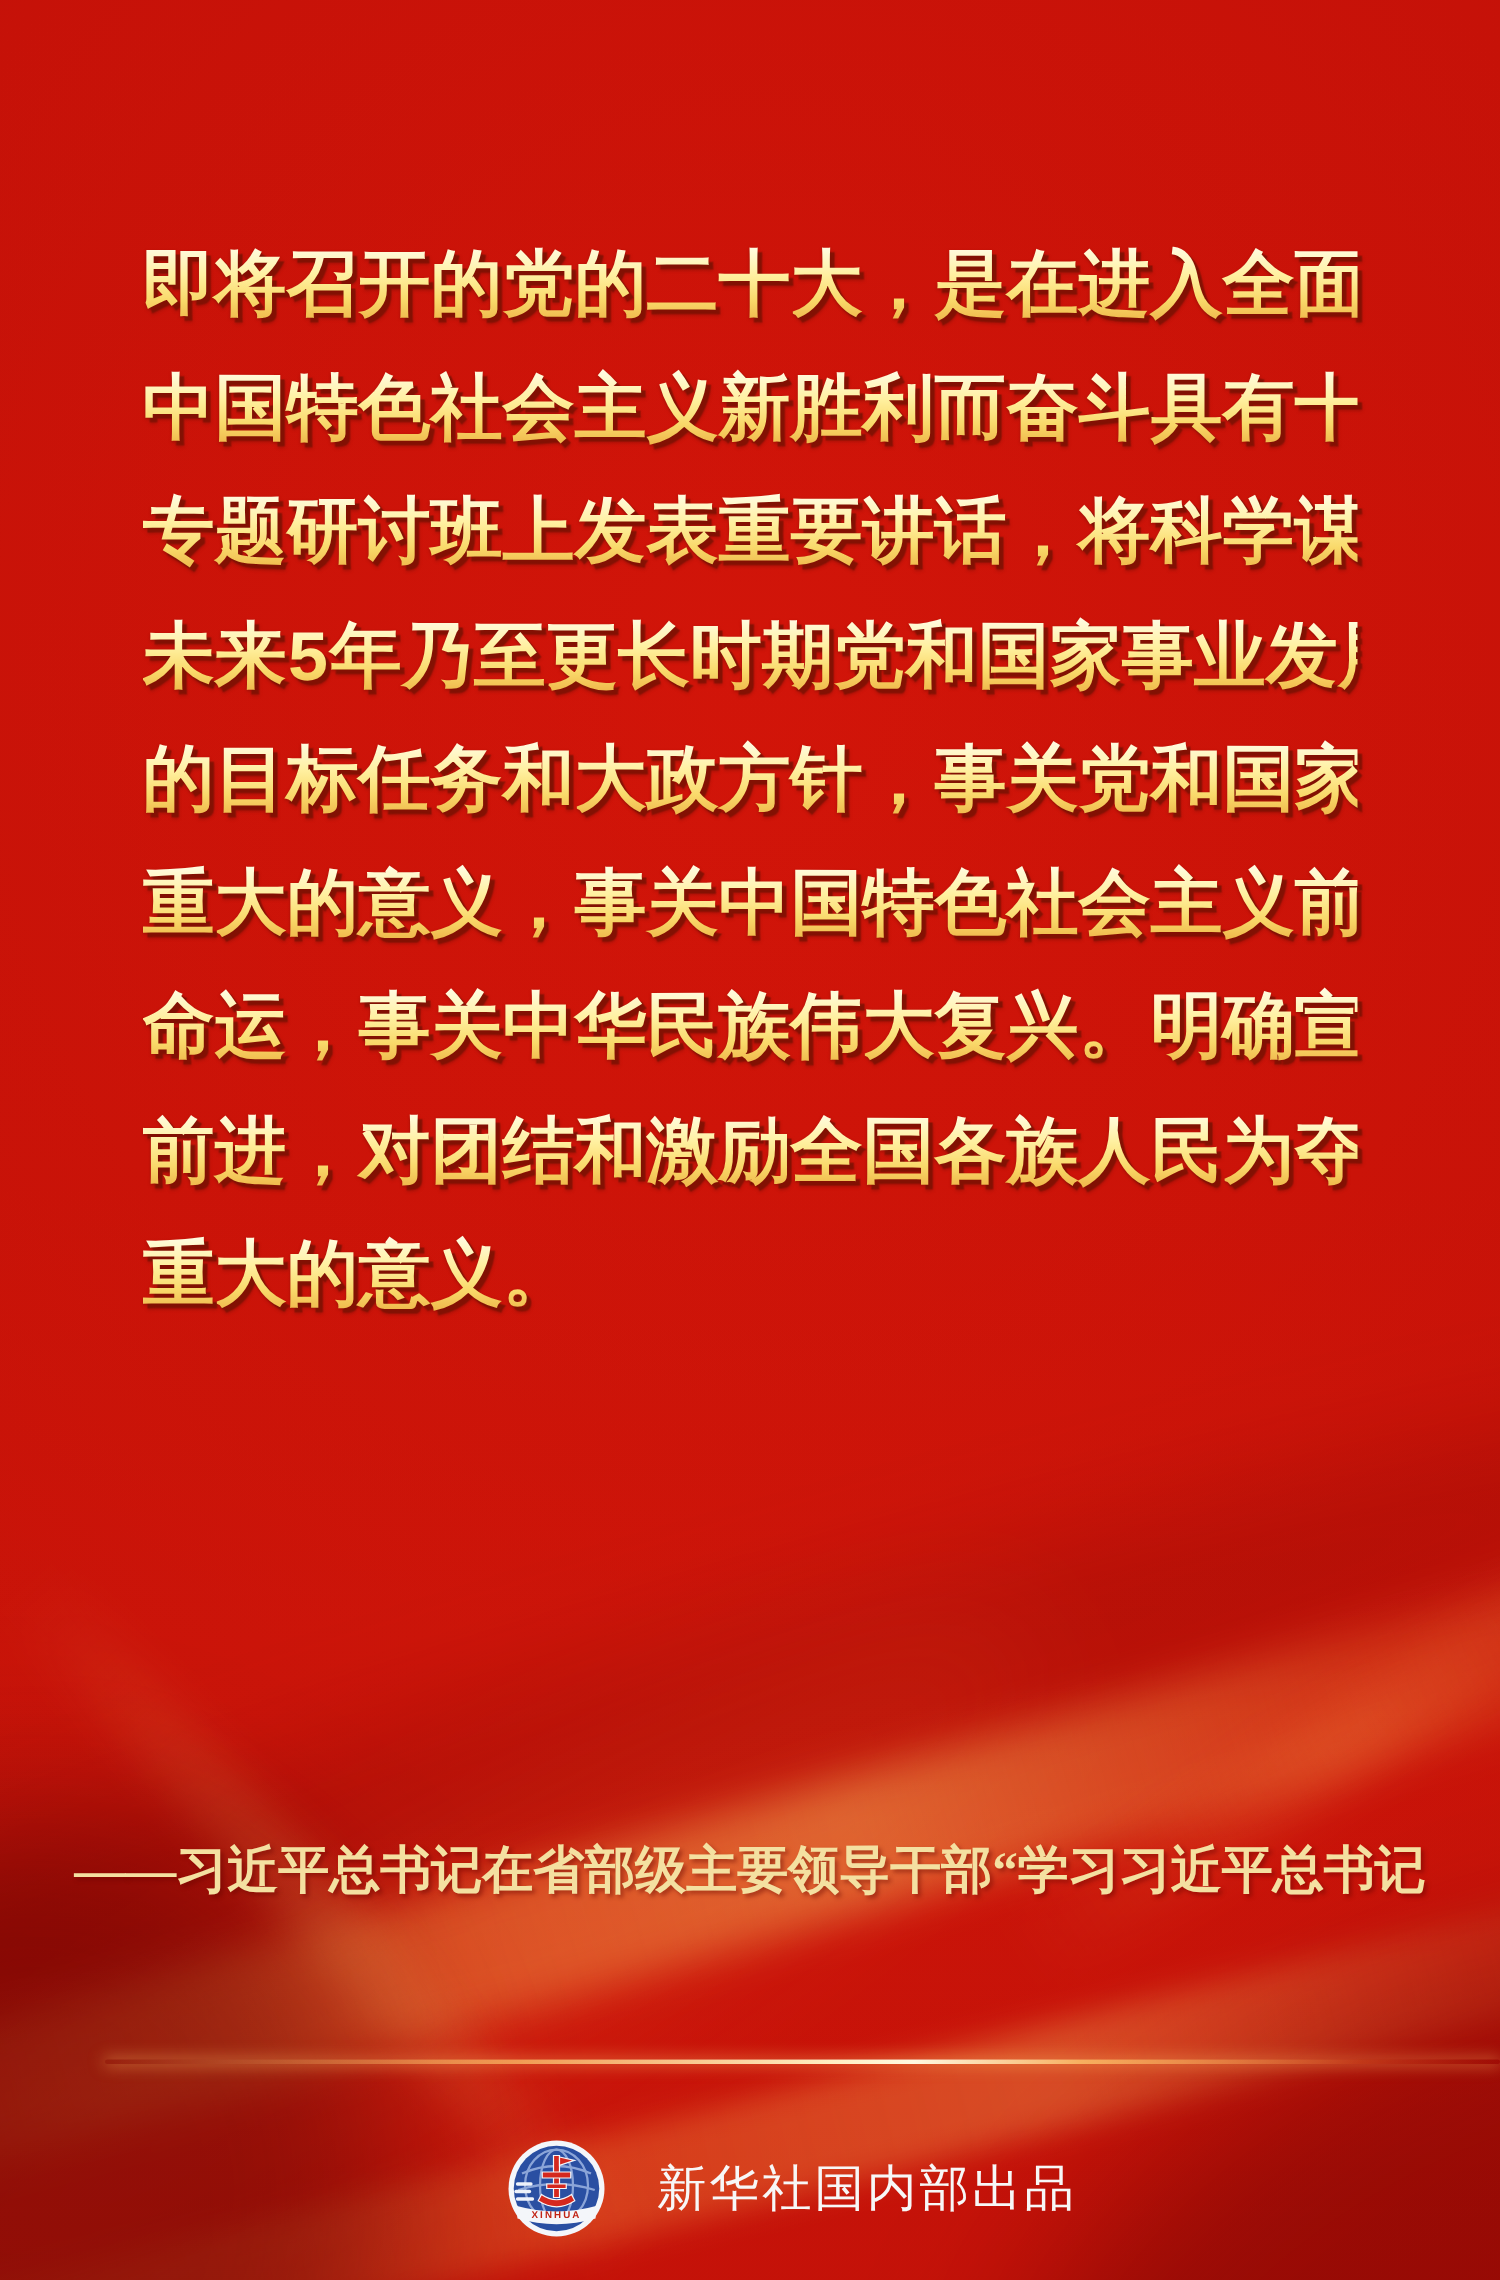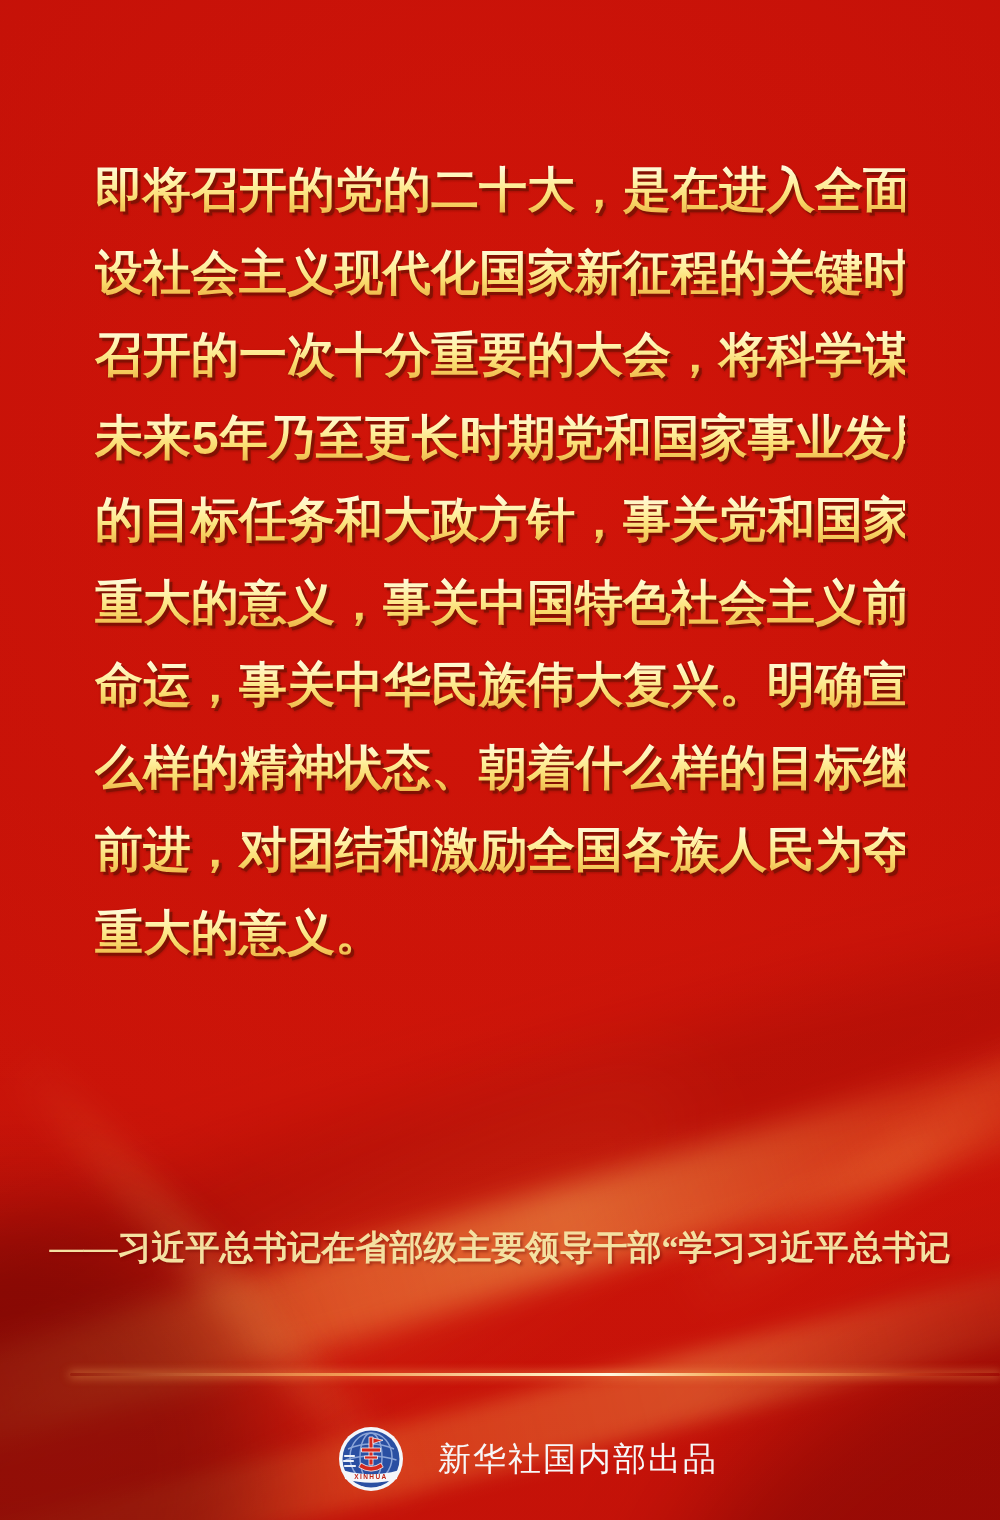--- a/index.html
+++ b/index.html
@@ -71,27 +71,26 @@
     <div class="band b6"></div>
     <div class="band b7"></div>
     <div class="band b3"></div>
     <div class="band b4"></div>
     <div class="band b5"></div>
     <div class="vignette"></div>
   </div>
 
   <div class="quote">
     <div class="quote-line">即将召开的党的二十大，是在进入全面建</div>
-    <div class="quote-line">设社会主义现代化国家新征程的关键时刻</div>
-    <div class="quote-line">召开的一次十分重要的大会，将科学谋划</div>
+    <div class="quote-line">中国特色社会主义新胜利而奋斗具有十分</div>
+    <div class="quote-line">专题研讨班上发表重要讲话，将科学谋划</div>
     <div class="quote-line">未来5年乃至更长时期党和国家事业发展</div>
     <div class="quote-line">的目标任务和大政方针，事关党和国家事</div>
     <div class="quote-line">重大的意义，事关中国特色社会主义前途</div>
     <div class="quote-line">命运，事关中华民族伟大复兴。明确宣示</div>
-    <div class="quote-line">么样的精神状态、朝着什么样的目标继续</div>
     <div class="quote-line">前进，对团结和激励全国各族人民为夺取</div>
     <div class="quote-line last">重大的意义。</div>
   </div>
 
   <div class="attribution">
     <div class="attr-line">——习近平总书记在省部级主要领导干部“学习习近平总书记</div>
   </div>
 
   <div class="glow-line"></div>
 

